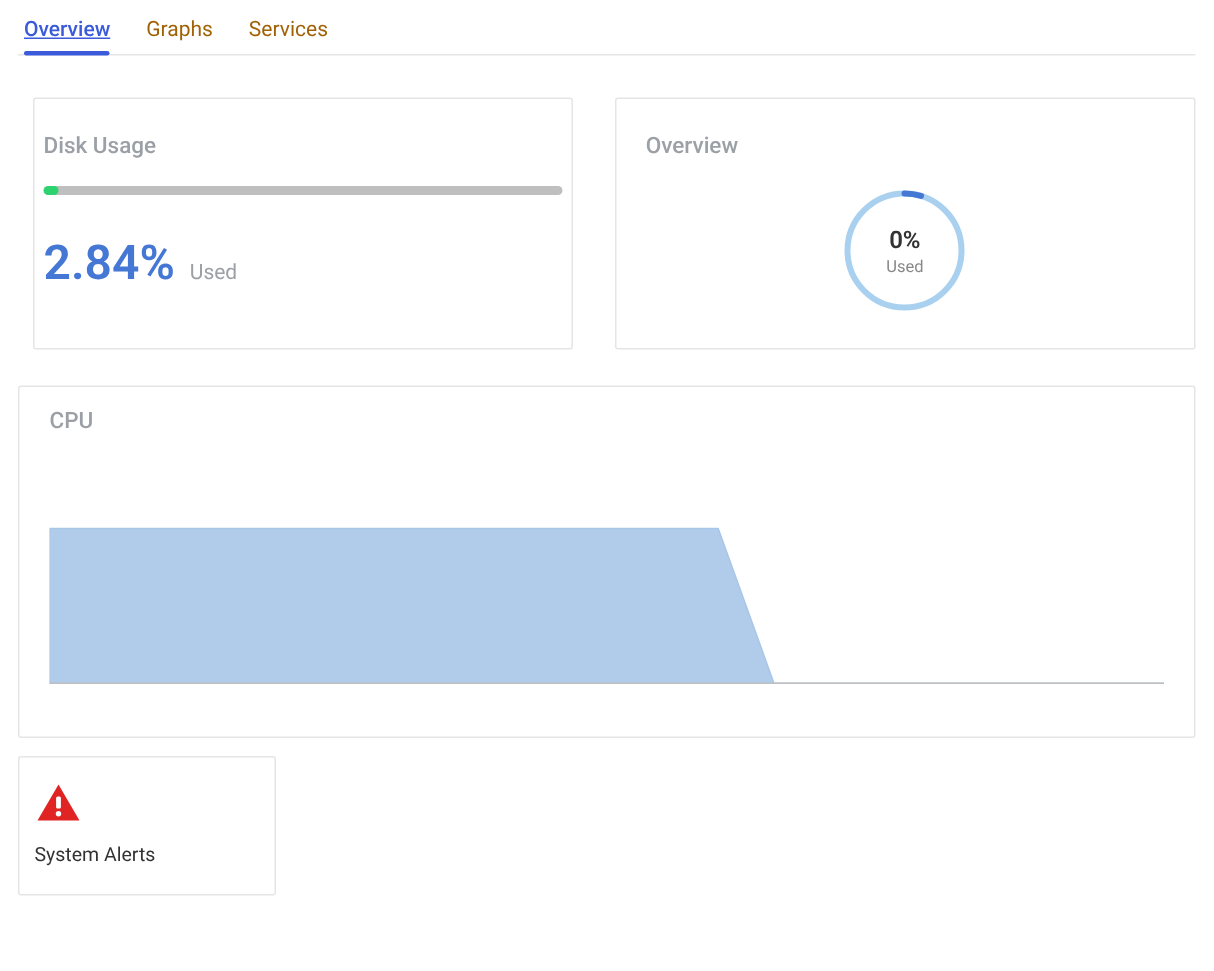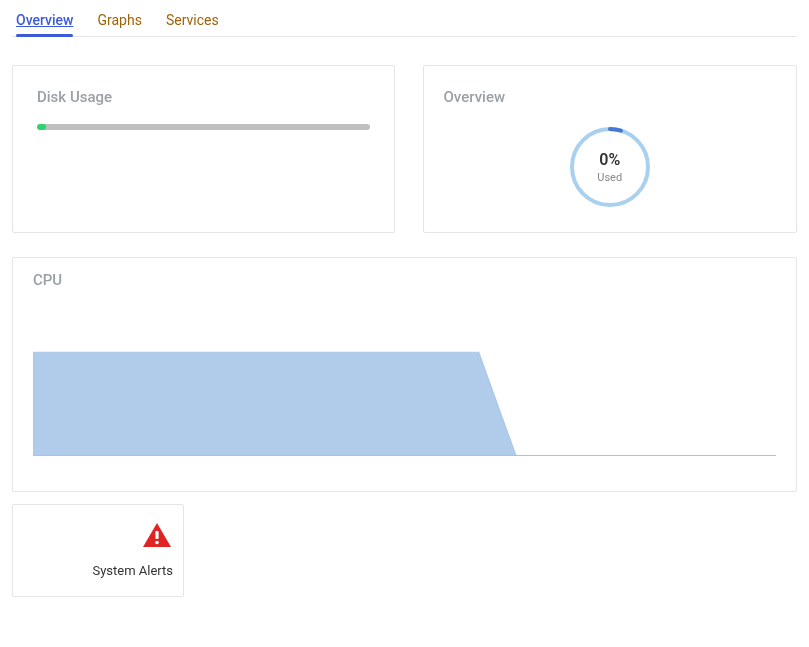--- a/index.html
+++ b/index.html
@@ -42,21 +42,22 @@
   gap: 28px;
   margin-top: 28px;
 }
 .card {
   border: 1px solid #e5e5e5;
   background: #fff;
   border-radius: 2px;
 }
 .disk-card {
   flex: 1;
-  padding: 22px 24px 28px;
+  padding: 22px 6px 28px;
+  margin-left: 10px;
 }
 .card-title {
   font-size: 15px;
   color: #9aa0a6;
   font-weight: 500;
   margin-bottom: 18px;
 }
 .progress-bar {
   width: 100%;
   height: 6px;
@@ -132,21 +133,21 @@
 .cpu-chart {
   margin-top: 36px;
   width: 100%;
 }
 .alerts-card {
   margin-top: 12px;
   width: 172px;
   padding: 16px 10px 18px;
   display: flex;
   flex-direction: column;
-  align-items: flex-end;
+  align-items: flex-start;
   gap: 10px;
 }
 .alert-icon svg { width: 32px; height: 28px; }
 .alerts-label {
   font-size: 13px;
   color: #333;
 }
 </style>
 </head>
 <body>
@@ -155,20 +156,24 @@
   <div class="tab active">Overview</div>
   <div class="tab">Graphs</div>
   <div class="tab">Services</div>
 </div>
 
 <div class="top-row">
   <div class="card disk-card">
     <div class="card-title">Disk Usage</div>
     <div class="progress-bar">
       <div class="progress-fill" id="disk-fill" style="width: 2.84%;"></div>
+    </div>
+    <div>
+      <span class="big-value">2.84%</span>
+      <span class="used-label">Used</span>
     </div>
   </div>
 
   <div class="card bandwidth-card">
     <div class="card-title">Overview</div>
     <div class="donut-wrap">
       <div class="donut">
         <svg viewBox="0 0 86 86">
           <circle cx="43" cy="43" r="38" fill="none" stroke="#a9d1ef" stroke-width="4"></circle>
           <path d="M 43 5 A 38 38 0 0 1 54 6.6" fill="none" stroke="#4577d4" stroke-width="4" stroke-linecap="round"></path>

